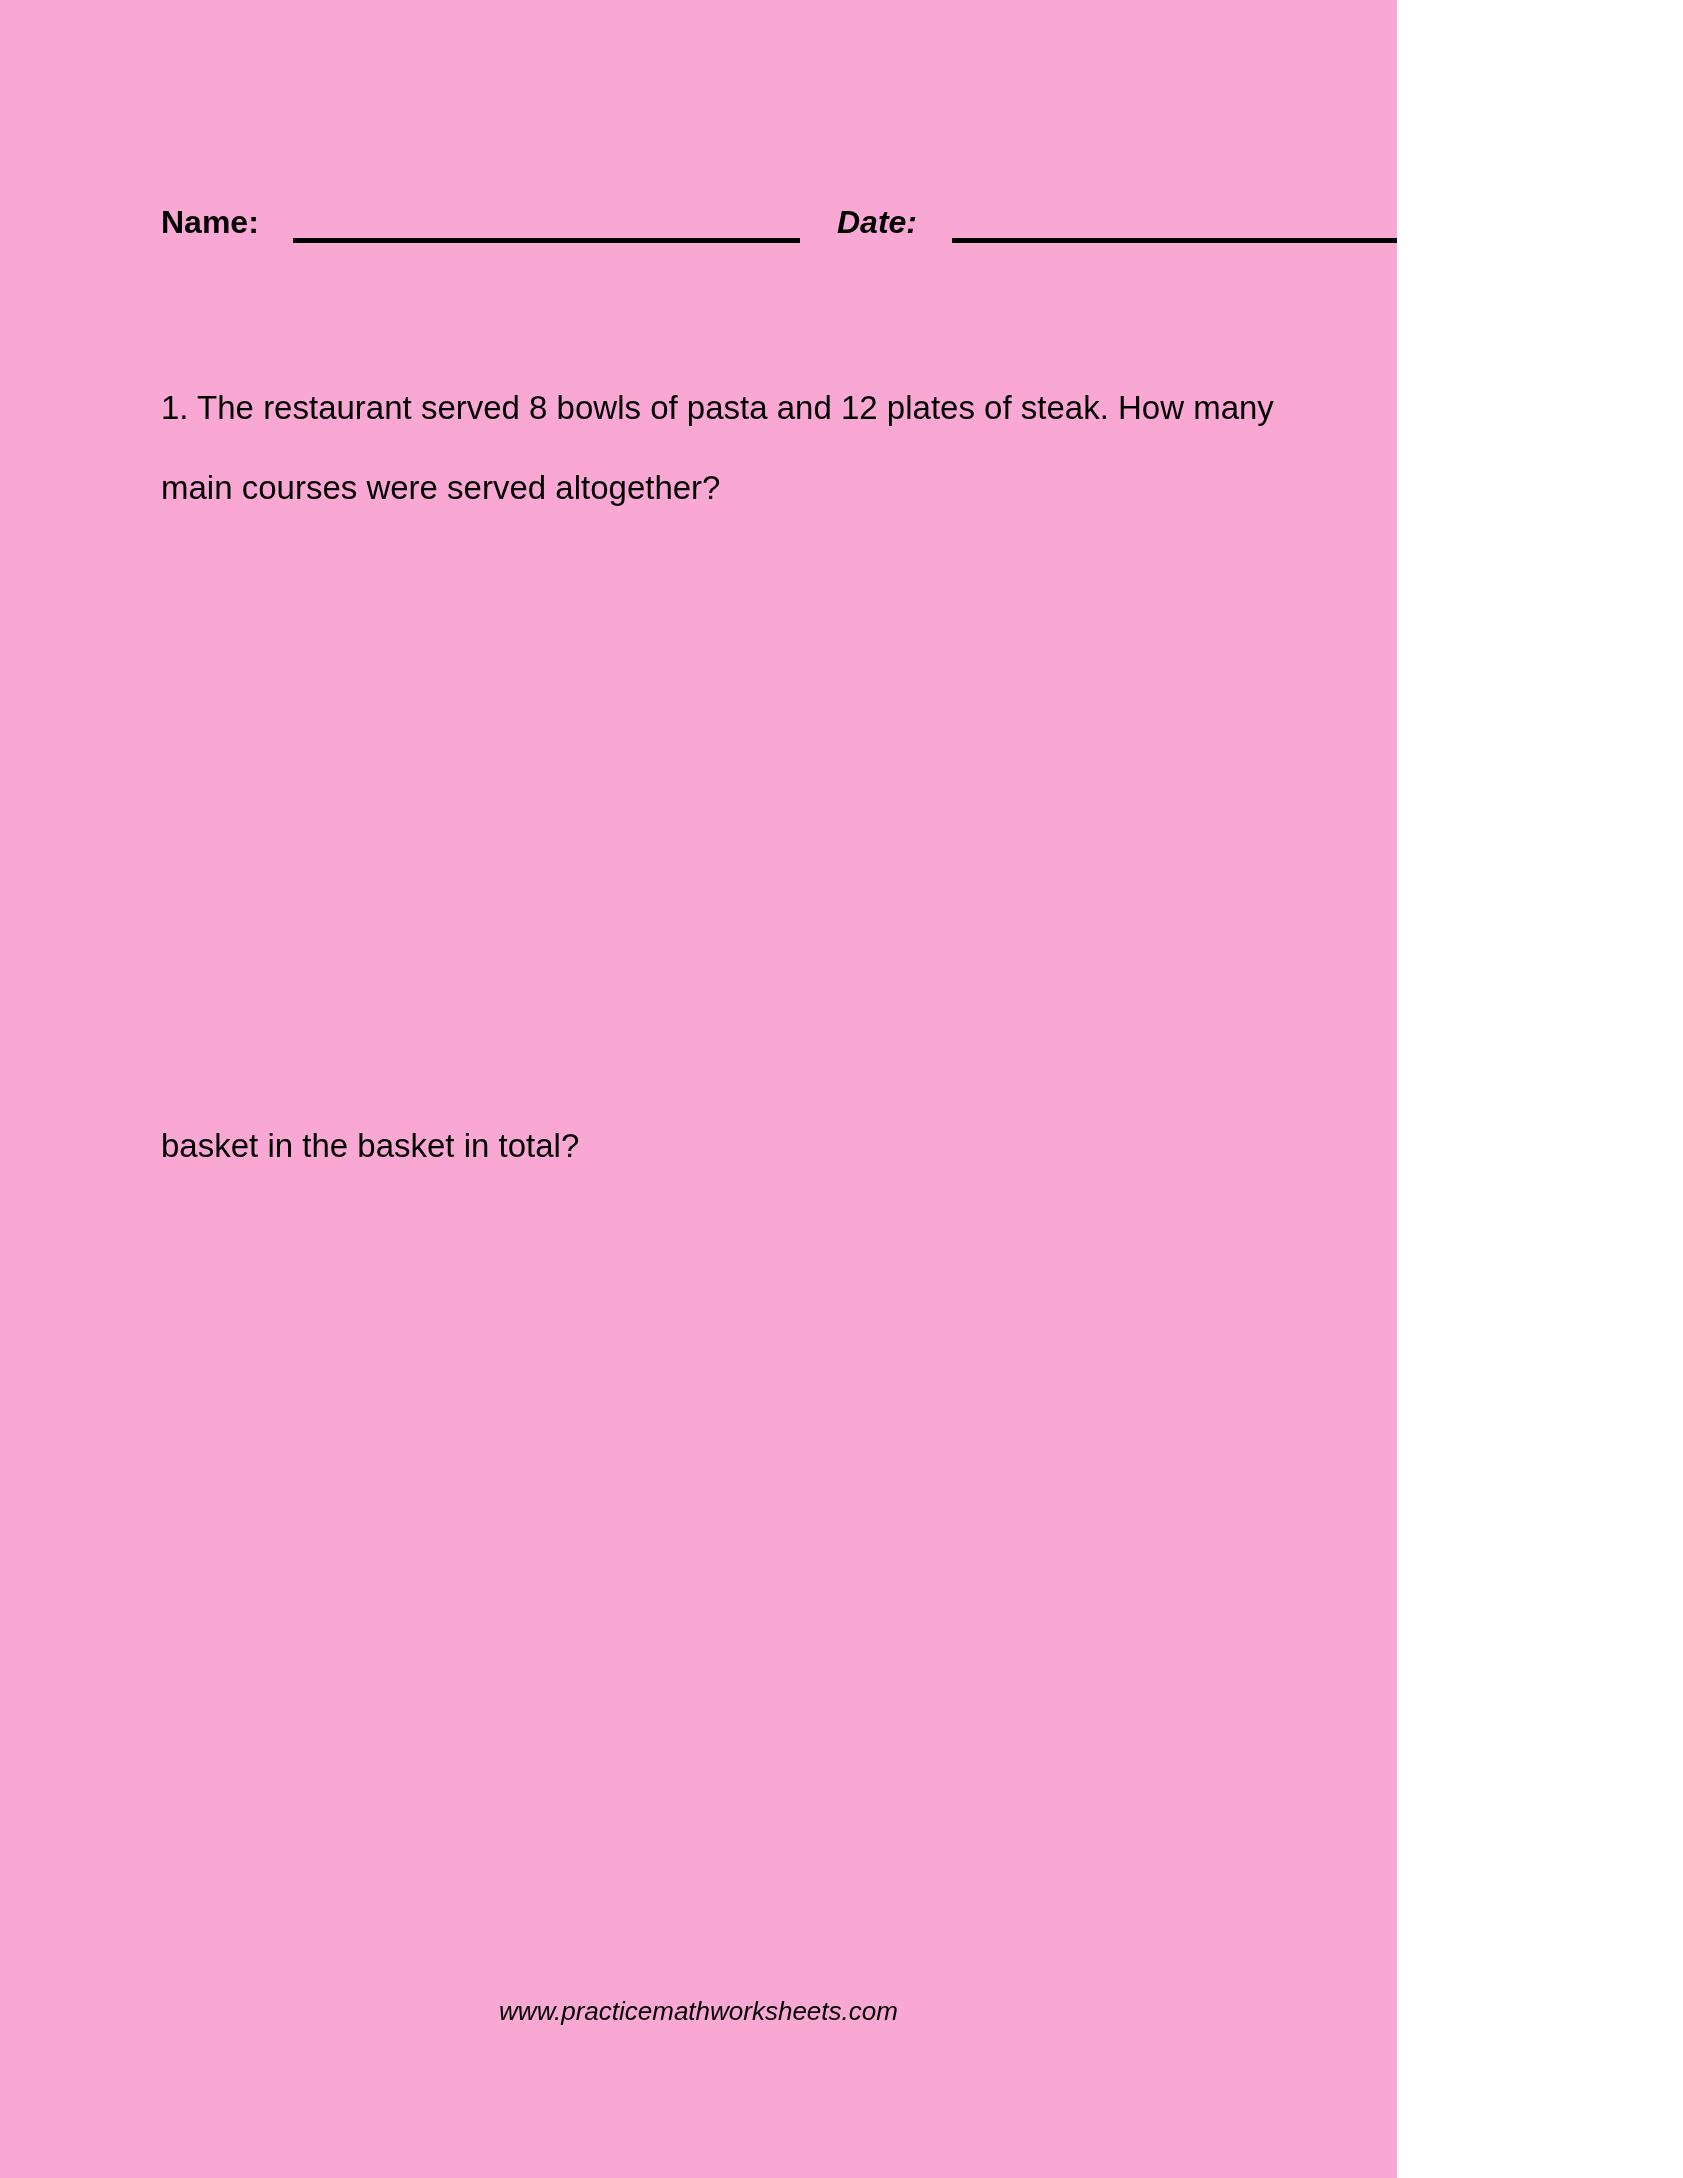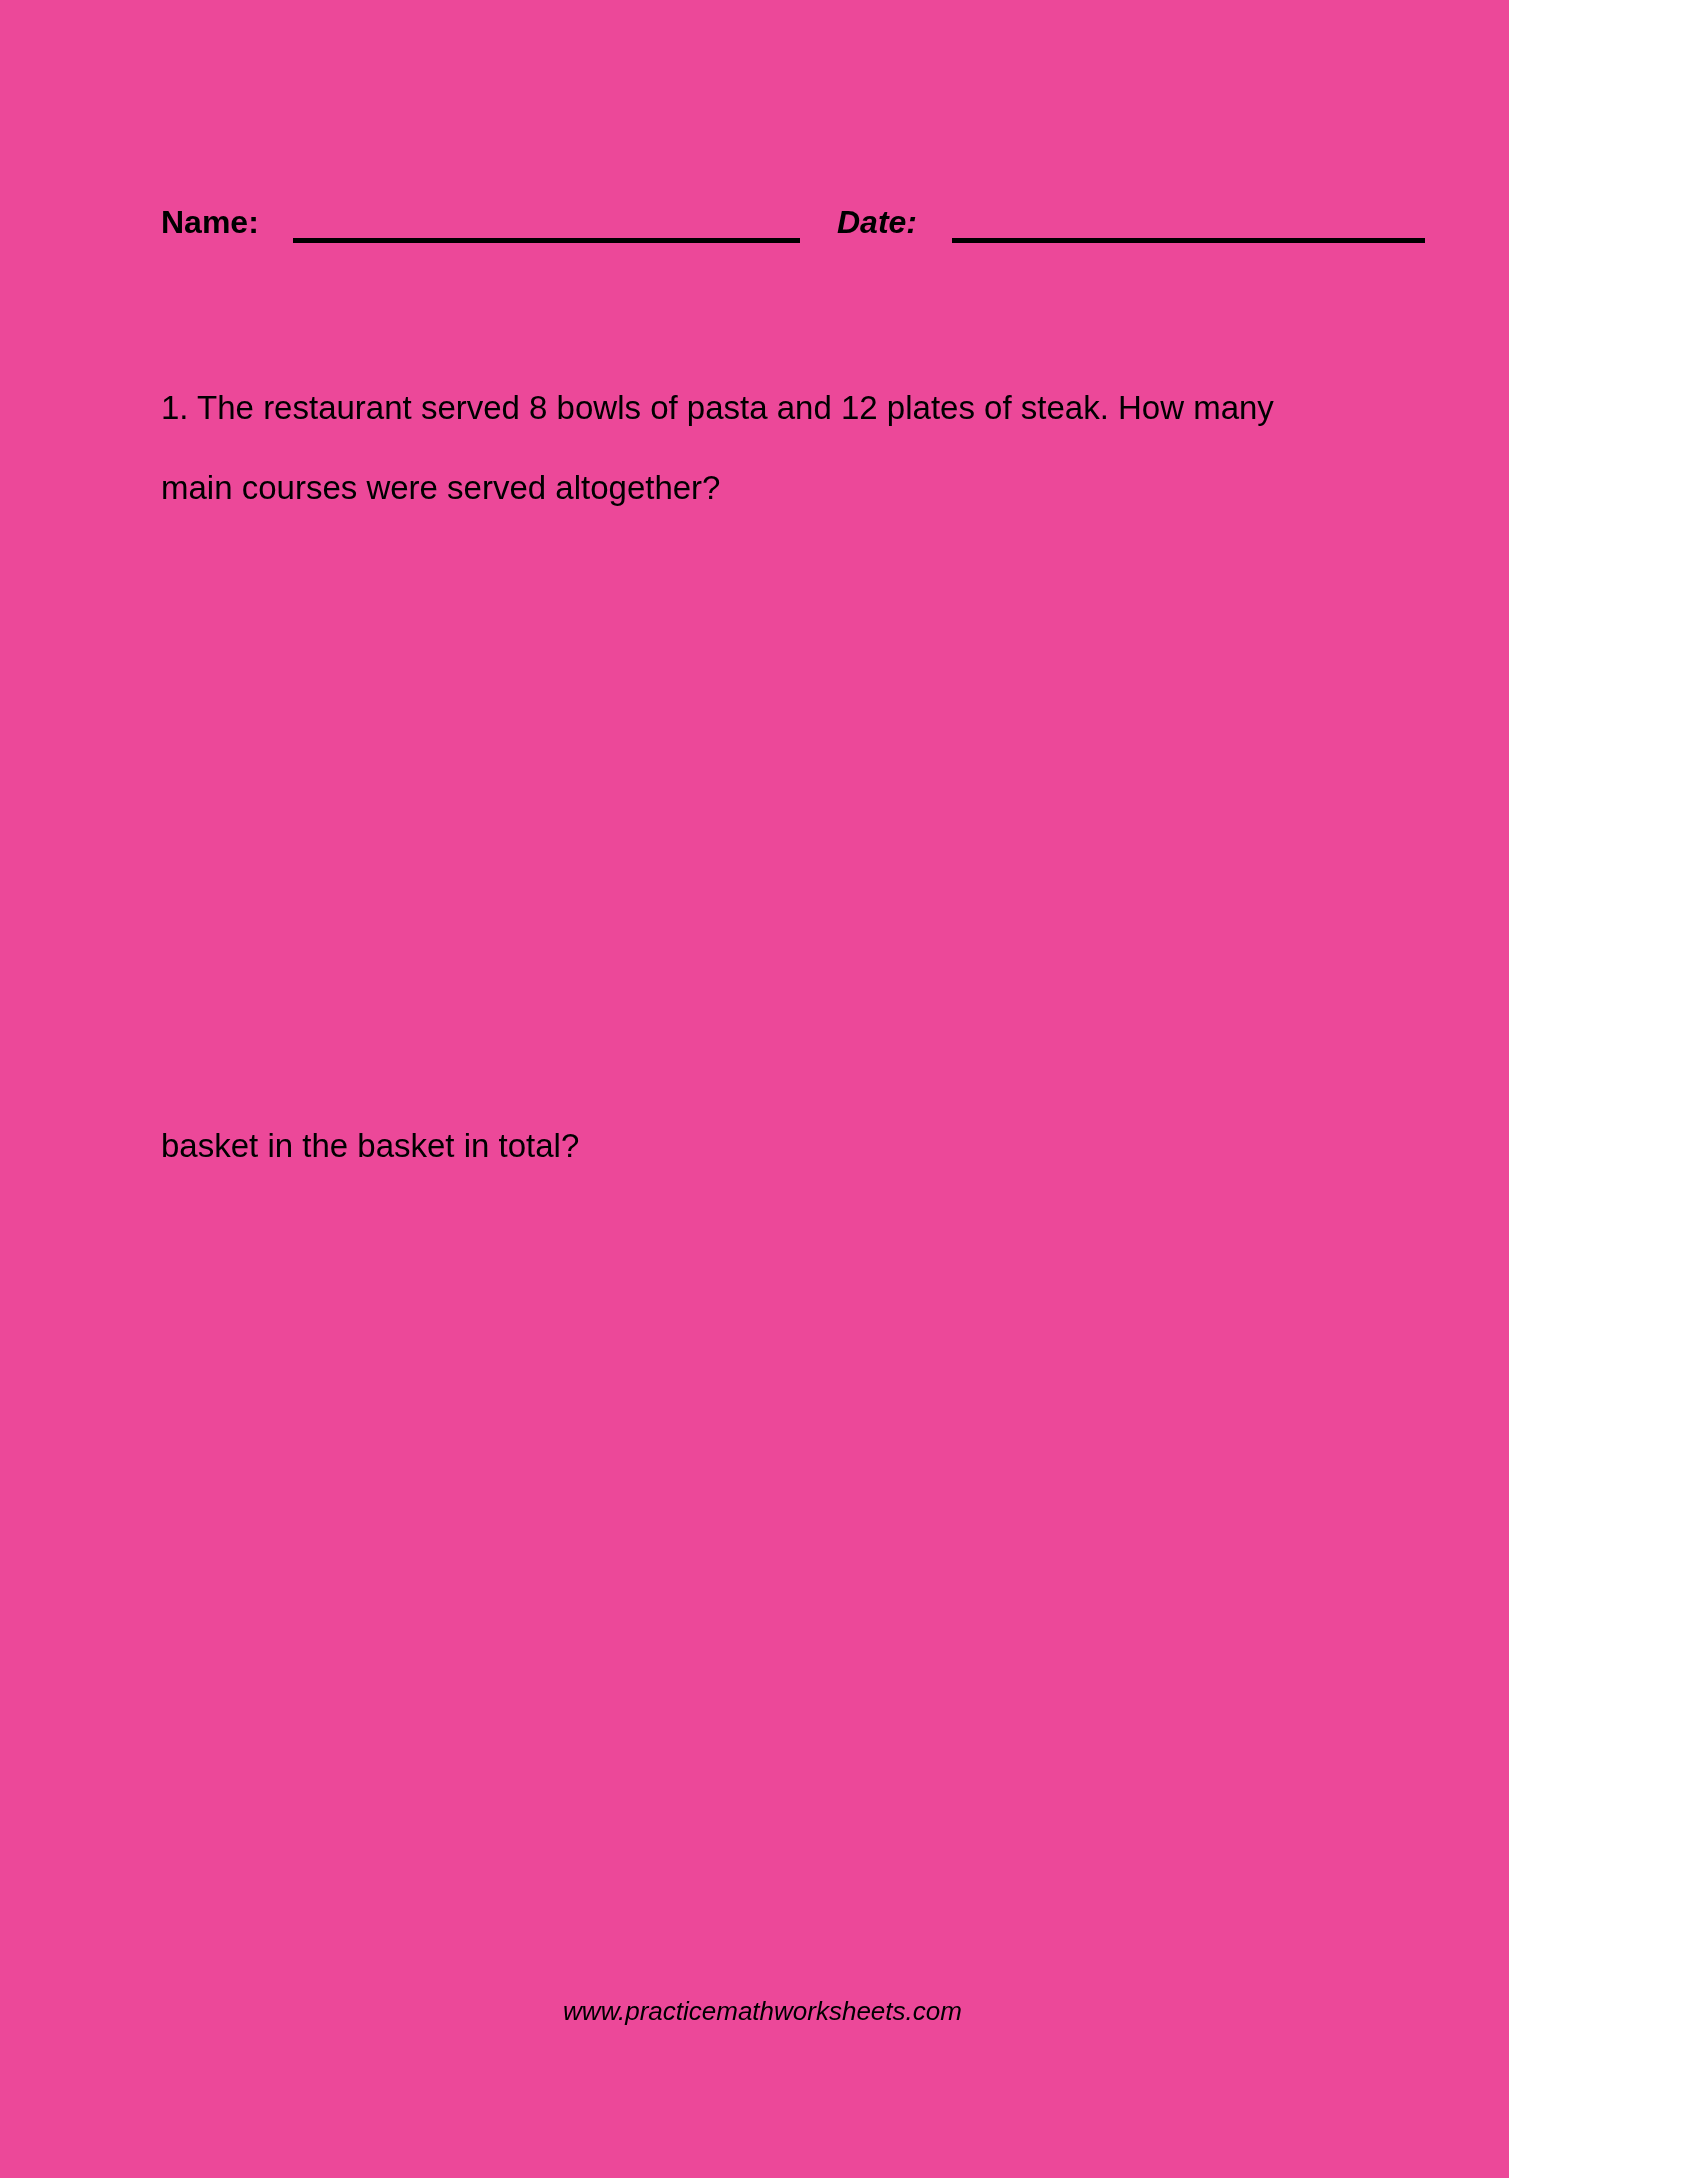--- a/index.html
+++ b/index.html
@@ -2,23 +2,23 @@
 <html><head>
 <meta charset="utf-8">
 <style>
   html, body {
     margin: 0;
     padding: 0;
     background: #ffffff;
   }
   .sheet {
     position: relative;
-    width: 1509px;
+    width: 1397px;
     height: 2178px;
-    background: #ec4899;
+    background: #f9a8d4;
     font-family: "Liberation Sans", sans-serif;
     color: #000000;
     overflow: hidden;
   }
   .field-label {
     position: absolute;
     font-size: 32px;
     font-weight: bold;
     line-height: 1;
     white-space: nowrap;
@@ -41,21 +41,20 @@
   }
   .footer {
     position: absolute;
     left: 0;
     top: 1996px;
     width: 100%;
     text-align: center;
     font-size: 26px;
     font-style: italic;
     line-height: 30px;
-    padding-left: 8px;
   }
 </style>
 </head>
 <body>
 
 <div class="sheet">
 
   <span class="field-label" style="left:161px; top:206px;">Name:</span>
   <div class="blank-line" style="left:293px; top:238px; width:507px;"></div>
 

